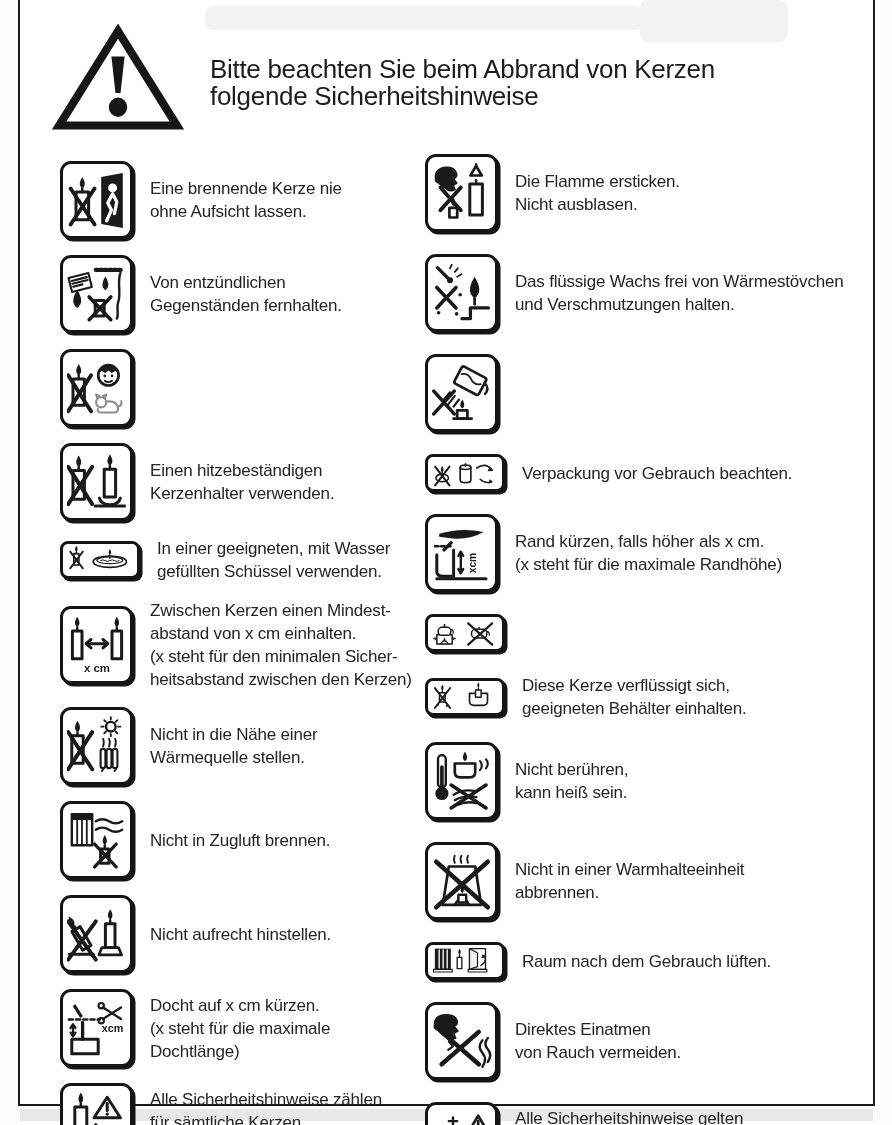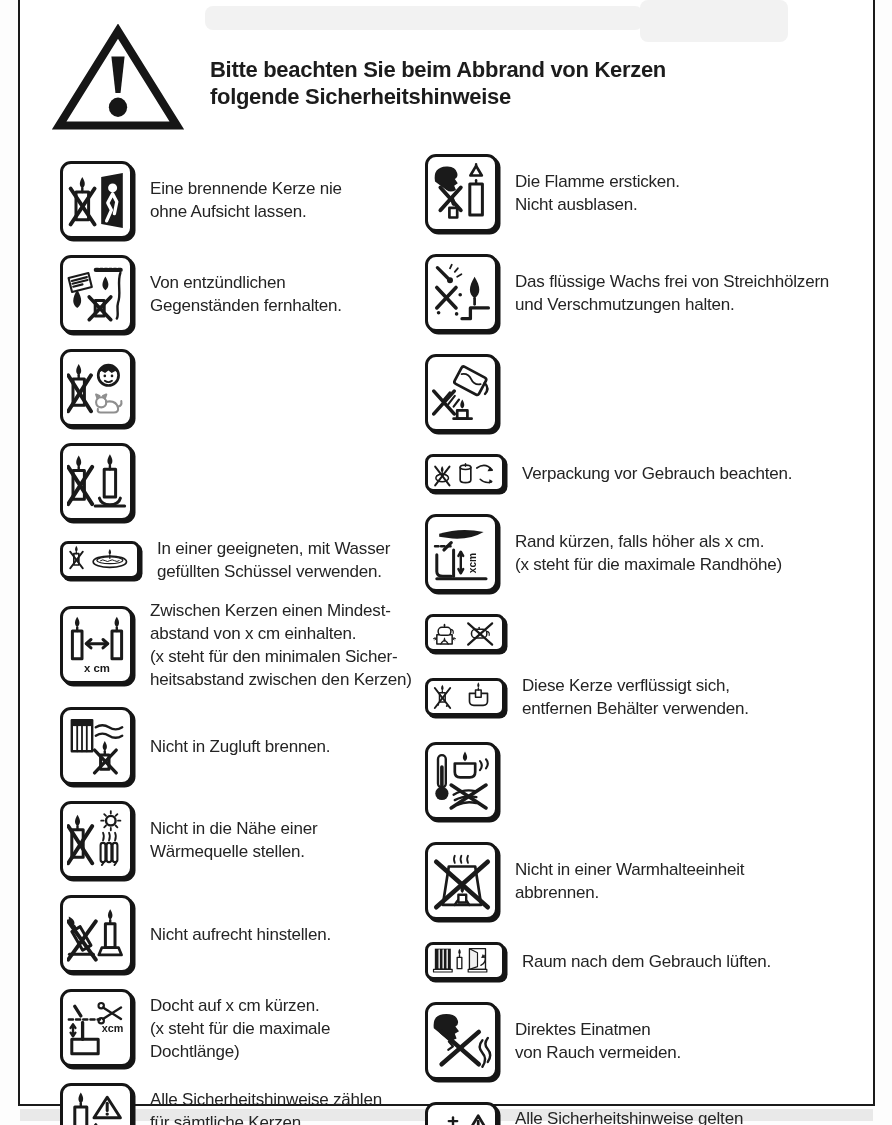--- a/index.html
+++ b/index.html
@@ -13,21 +13,21 @@
     box-sizing:border-box;background:#fff;
     border:2.5px solid #1a1a1a;border-top:none;
   }
   .smudge{position:absolute;border-radius:8px;}
   #sm1{left:205px;top:6px;width:438px;height:24px;background:#f2f2f2;}
   #sm2{left:640px;top:0;width:148px;height:42px;background:#f2f2f2;}
   #sm3{left:20px;top:1109px;width:853px;height:12px;background:#e9e9e9;border-radius:0;}
   .warn-tri{position:absolute;left:52px;top:24px;width:132px;height:108px;}
   .title{
     position:absolute;left:210px;top:56px;
-    font-size:22px;font-weight:bold;line-height:27px;letter-spacing:-0.3px;
+    font-size:26px;font-weight:normal;line-height:27px;letter-spacing:-0.3px;
     white-space:pre-line;color:#1c1c1c;
   }
   .col{position:absolute;display:flex;flex-direction:column;}
   #colL{left:60px;top:161px;gap:16px;width:425px;}
   #colR{left:425px;top:154px;gap:22px;width:455px;}
   .row{display:flex;align-items:center;gap:17px;}
   .pic{
     box-sizing:border-box;flex:none;width:73px;height:78px;background:#fff;
     border:3px solid #151515;border-radius:11px;
     box-shadow:2.5px 2.5px 0 #151515;
@@ -136,20 +136,22 @@
             <line x1="2" y1="24" x2="42" y2="86"></line>
             <line x1="42" y1="24" x2="2" y2="86"></line>
           </g>
   <rect x="62" y="28" width="19" height="46" fill="#fff"></rect>
           <line x1="71.5" y1="22" x2="71.5" y2="28" stroke-width="4"></line>
           <path fill="#1a1a1a" stroke="none" d="M71.5 3 c-5.5 9 -5.5 15 0 19 c5.5 -4 5.5 -10 0 -19 Z"></path>
   <path d="M54 76 q3 11 17.5 11 q14.5 0 17.5 -11" stroke-width="5"></path>
   <line x1="47" y1="89" x2="96" y2="89" stroke-width="5"></line>
         </svg>
       </div>
+      <div class="txt">Einen hitzebeständigen
+Kerzenhalter verwenden.</div>
     </div>
     <div class="row">
       <div class="pic wide">
         <svg viewBox="0 0 200 90" fill="none" stroke="#1a1a1a" stroke-width="5" stroke-linecap="round" stroke-linejoin="round">
           <rect x="20" y="26" width="15" height="34" fill="#fff"></rect>
           <line x1="27.5" y1="20" x2="27.5" y2="26" stroke-width="4"></line>
           <path fill="#1a1a1a" stroke="none" d="M27.5 2 c-5.225 8.549999999999999 -5.225 14.25 0 18.05 c5.225 -3.8 5.225 -9.5 0 -18.05 Z"></path>
   <g stroke-width="5.5">
             <line x1="9" y1="20" x2="47" y2="70"></line>
             <line x1="47" y1="20" x2="9" y2="70"></line>
@@ -175,20 +177,56 @@
           <path fill="#1a1a1a" stroke="none" d="M83 2 c-4.95 8.1 -4.95 13.5 0 17.1 c4.95 -3.6 4.95 -9 0 -17.1 Z"></path>
   <line x1="33" y1="47" x2="67" y2="47" stroke-width="5"></line>
   <path d="M40 40 l-8 7 8 7 M60 40 l8 7 -8 7" stroke-width="5"></path>
   <text x="50" y="94" font-size="19" font-weight="bold" fill="#1a1a1a" stroke="none" text-anchor="middle" font-family="Liberation Sans, sans-serif">x cm</text>
         </svg>
       </div>
       <div class="txt">Zwischen Kerzen einen Mindest-
 abstand von x cm einhalten.
 (x steht für den minimalen Sicher-
 heitsabstand zwischen den Kerzen)</div>
+    </div>
+    <div class="row">
+      <div class="pic">
+        <svg viewBox="0 0 100 100" fill="none" stroke="#1a1a1a" stroke-width="5" stroke-linecap="round" stroke-linejoin="round">
+          <rect x="8" y="32" width="19" height="46" fill="#fff"></rect>
+          <line x1="17.5" y1="26" x2="17.5" y2="32" stroke-width="4"></line>
+          <path fill="#1a1a1a" stroke="none" d="M17.5 7 c-5.5 9 -5.5 15 0 19 c5.5 -4 5.5 -10 0 -19 Z"></path>
+  <g stroke-width="6.5">
+            <line x1="2" y1="26" x2="42" y2="88"></line>
+            <line x1="42" y1="26" x2="2" y2="88"></line>
+          </g>
+  <circle cx="73" cy="17" r="8" stroke-width="4"></circle>
+  <g stroke-width="3">
+            <line x1="73" y1="5" x2="73" y2="1"></line>
+            <line x1="73" y1="29" x2="73" y2="33"></line>
+            <line x1="61" y1="17" x2="57" y2="17"></line>
+            <line x1="85" y1="17" x2="89" y2="17"></line>
+            <line x1="65" y1="9" x2="62" y2="6"></line>
+            <line x1="81" y1="9" x2="84" y2="6"></line>
+            <line x1="65" y1="25" x2="62" y2="28"></line>
+            <line x1="81" y1="25" x2="84" y2="28"></line>
+          </g>
+  <g stroke-width="3">
+            <path d="M60 50 q3 -7 0 -13"></path>
+            <path d="M70 50 q3 -7 0 -13"></path>
+            <path d="M80 50 q3 -7 0 -13"></path>
+          </g>
+  <rect x="56" y="54" width="8" height="32" rx="4" stroke-width="3.5"></rect>
+          <rect x="66" y="54" width="8" height="32" rx="4" stroke-width="3.5"></rect>
+          <rect x="76" y="54" width="8" height="32" rx="4" stroke-width="3.5"></rect>
+  <line x1="58" y1="91" x2="61" y2="87" stroke-width="3"></line>
+          <line x1="79" y1="91" x2="82" y2="87" stroke-width="3"></line>
+        </svg>
+      </div>
+      <div class="txt">Nicht in die Nähe einer
+Wärmequelle stellen.</div>
     </div>
     <div class="row">
       <div class="pic">
         <svg viewBox="0 0 100 100" fill="none" stroke="#1a1a1a" stroke-width="5" stroke-linecap="round" stroke-linejoin="round">
           <path d="M8 6 h34 v10 h-34 Z" fill="#1a1a1a" stroke="none"></path>
   <rect x="8" y="6" width="34" height="52" stroke-width="4"></rect>
   <line x1="17" y1="16" x2="17" y2="58" stroke-width="3"></line>
           <line x1="25" y1="16" x2="25" y2="58" stroke-width="3"></line>
           <line x1="33" y1="16" x2="33" y2="58" stroke-width="3"></line>
   <path d="M48 18 q11 -7 22 0 t22 0" stroke-width="4"></path>
@@ -200,56 +238,20 @@
             <line x1="46" y1="56" x2="82" y2="94"></line>
             <line x1="82" y1="56" x2="46" y2="94"></line>
           </g>
         </svg>
       </div>
       <div class="txt">Nicht in Zugluft brennen.</div>
     </div>
     <div class="row">
       <div class="pic">
         <svg viewBox="0 0 100 100" fill="none" stroke="#1a1a1a" stroke-width="5" stroke-linecap="round" stroke-linejoin="round">
-          <rect x="8" y="32" width="19" height="46" fill="#fff"></rect>
-          <line x1="17.5" y1="26" x2="17.5" y2="32" stroke-width="4"></line>
-          <path fill="#1a1a1a" stroke="none" d="M17.5 7 c-5.5 9 -5.5 15 0 19 c5.5 -4 5.5 -10 0 -19 Z"></path>
-  <g stroke-width="6.5">
-            <line x1="2" y1="26" x2="42" y2="88"></line>
-            <line x1="42" y1="26" x2="2" y2="88"></line>
-          </g>
-  <circle cx="73" cy="17" r="8" stroke-width="4"></circle>
-  <g stroke-width="3">
-            <line x1="73" y1="5" x2="73" y2="1"></line>
-            <line x1="73" y1="29" x2="73" y2="33"></line>
-            <line x1="61" y1="17" x2="57" y2="17"></line>
-            <line x1="85" y1="17" x2="89" y2="17"></line>
-            <line x1="65" y1="9" x2="62" y2="6"></line>
-            <line x1="81" y1="9" x2="84" y2="6"></line>
-            <line x1="65" y1="25" x2="62" y2="28"></line>
-            <line x1="81" y1="25" x2="84" y2="28"></line>
-          </g>
-  <g stroke-width="3">
-            <path d="M60 50 q3 -7 0 -13"></path>
-            <path d="M70 50 q3 -7 0 -13"></path>
-            <path d="M80 50 q3 -7 0 -13"></path>
-          </g>
-  <rect x="56" y="54" width="8" height="32" rx="4" stroke-width="3.5"></rect>
-          <rect x="66" y="54" width="8" height="32" rx="4" stroke-width="3.5"></rect>
-          <rect x="76" y="54" width="8" height="32" rx="4" stroke-width="3.5"></rect>
-  <line x1="58" y1="91" x2="61" y2="87" stroke-width="3"></line>
-          <line x1="79" y1="91" x2="82" y2="87" stroke-width="3"></line>
-        </svg>
-      </div>
-      <div class="txt">Nicht in die Nähe einer
-Wärmequelle stellen.</div>
-    </div>
-    <div class="row">
-      <div class="pic">
-        <svg viewBox="0 0 100 100" fill="none" stroke="#1a1a1a" stroke-width="5" stroke-linecap="round" stroke-linejoin="round">
           <g transform="rotate(-30 26 60)">
             <rect x="18" y="38" width="16" height="36" fill="#fff"></rect>
             <line x1="26" y1="32" x2="26" y2="38" stroke-width="4"></line>
             <path fill="#1a1a1a" stroke="none" d="M26 14 c-4.95 8.1 -4.95 13.5 0 17.1 c4.95 -3.6 4.95 -9 0 -17.1 Z"></path>
           </g>
   <path d="M4 83 l40 0" stroke-width="5"></path>
   <g stroke-width="6.5">
             <line x1="2" y1="28" x2="48" y2="92"></line>
             <line x1="48" y1="28" x2="2" y2="92"></line>
           </g>
@@ -342,21 +344,21 @@
             <line x1="40" y1="40" x2="8" y2="74"></line>
           </g>
   <circle cx="11" cy="82" r="3" fill="#1a1a1a" stroke="none"></circle>
           <circle cx="41" cy="84" r="3" fill="#1a1a1a" stroke="none"></circle>
           <circle cx="47" cy="52" r="3" fill="#1a1a1a" stroke="none"></circle>
   <path fill="#1a1a1a" stroke="none" d="M71 22 c-10.45 17.099999999999998 -10.45 28.5 0 36.1 c10.45 -7.6 10.45 -19 0 -36.1 Z"></path>
           <line x1="71" y1="58" x2="71" y2="68" stroke-width="4.5"></line>
   <path d="M50 92 h14 v-18 h30" stroke-width="5.5"></path>
         </svg>
       </div>
-      <div class="txt">Das flüssige Wachs frei von Streichhölzern
+      <div class="txt">Das flüssige Wachs frei von Wärmestövchen
 und Verschmutzungen halten.</div>
     </div>
     <div class="row">
       <div class="pic">
         <svg viewBox="0 0 100 100" fill="none" stroke="#1a1a1a" stroke-width="5" stroke-linecap="round" stroke-linejoin="round">
           <g transform="rotate(28 62 30)">
             <rect x="40" y="12" width="46" height="32" rx="4" fill="#fff" stroke-width="4.5"></rect>
             <path d="M86 20 q12 4 9 16" stroke-width="4"></path>
             <path d="M45 25 q9 -7 18 0 t18 0" stroke-width="3"></path>
           </g>
@@ -452,21 +454,21 @@
             <line x1="8" y1="18" x2="54" y2="78"></line>
             <line x1="54" y1="18" x2="8" y2="78"></line>
           </g>
   <path d="M112 34 h54 v24 q0 12 -13 12 h-28 q-13 0 -13 -12 Z" fill="#fff" stroke-width="5"></path>
   <rect x="130" y="24" width="17" height="22" fill="#fff" stroke-width="4.5"></rect>
           <line x1="138.5" y1="18" x2="138.5" y2="24" stroke-width="4"></line>
           <path fill="#1a1a1a" stroke="none" d="M138.5 1 c-4.4 7.2 -4.4 12 0 15.200000000000001 c4.4 -3.2 4.4 -8 0 -15.200000000000001 Z"></path>
         </svg>
       </div>
       <div class="txt">Diese Kerze verflüssigt sich,
-entfernen Behälter verwenden.</div>
+geeigneten Behälter einhalten.</div>
     </div>
     <div class="row">
       <div class="pic">
         <svg viewBox="0 0 100 100" fill="none" stroke="#1a1a1a" stroke-width="5" stroke-linecap="round" stroke-linejoin="round">
           <rect x="10" y="6" width="13" height="54" rx="6.5" stroke-width="4"></rect>
   <line x1="16.5" y1="26" x2="16.5" y2="58" stroke-width="6"></line>
   <circle cx="16.5" cy="70" r="11" fill="#1a1a1a" stroke="none"></circle>
   <path d="M38 20 h34 v14 q0 9 -9 9 h-16 q-9 0 -9 -9 Z" fill="#fff" stroke-width="4.5"></path>
           <path fill="#1a1a1a" stroke="none" d="M55 0 c-4.675 7.6499999999999995 -4.675 12.75 0 16.15 c4.675 -3.4 4.675 -8.5 0 -16.15 Z"></path>
   <g stroke-width="3.5">
@@ -477,20 +479,22 @@
             <path d="M36 72 q17 -10 36 -6"></path>
             <path d="M38 81 q17 -9 36 -5"></path>
             <path d="M42 89 q15 -7 32 -3"></path>
           </g>
   <g stroke-width="6">
             <line x1="32" y1="56" x2="90" y2="94"></line>
             <line x1="90" y1="56" x2="32" y2="94"></line>
           </g>
         </svg>
       </div>
+      <div class="txt">Nicht berühren,
+kann heiß sein.</div>
     </div>
     <div class="row">
       <div class="pic">
         <svg viewBox="0 0 100 100" fill="none" stroke="#1a1a1a" stroke-width="5" stroke-linecap="round" stroke-linejoin="round">
           <g stroke-width="3">
             <path d="M38 7 q-3 6 0 12"></path>
             <path d="M49 7 q-3 6 0 12"></path>
             <path d="M60 7 q-3 6 0 12"></path>
           </g>
   <polygon points="28,25 72,25 82,89 18,89" fill="#fff" stroke-width="4.5"></polygon>

